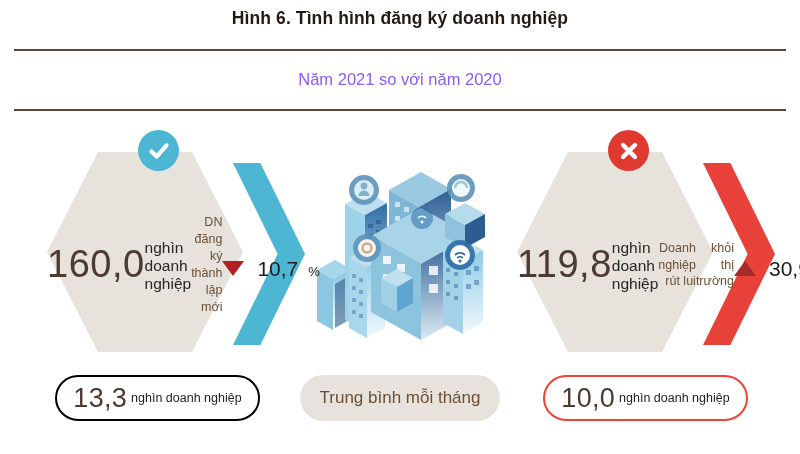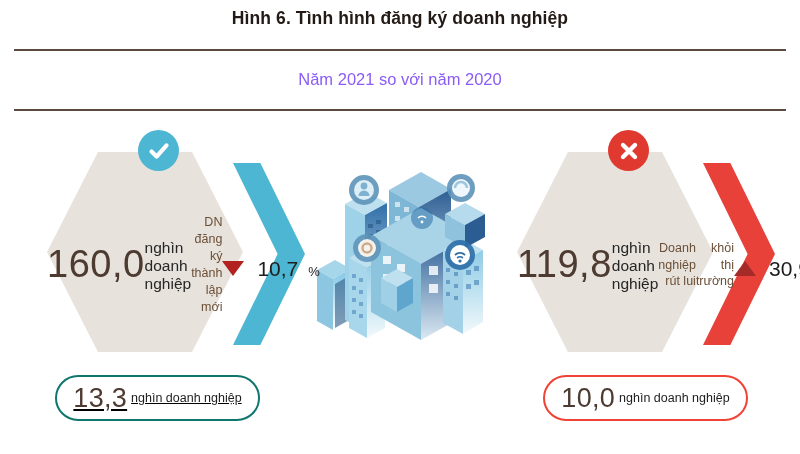--- a/index.html
+++ b/index.html
@@ -146,21 +146,21 @@
   
   .pillrow { position: absolute; left: 0; top: 375px; width: 800px; height: 48px; }
   .pill {
     position: absolute;
     height: 46px;
     border-radius: 23px;
     display: flex; align-items: center; justify-content: center;
     gap: 4px;
     background: #ffffff;
   }
-  .pill.cyan  { left: 55px;  width: 205px; border: 2px solid #0f766e; text-decoration: underline; }
+  .pill.cyan  { left: 55px;  width: 205px; border: 2px solid #000000; }
   .pill.red   { left: 543px; width: 205px; border: 2px solid #f04235; }
   .pill.gray  { left: 300px; width: 200px; background: #e7e2dc; border: none; }
   .pill .pnum  { font-size: 27px; color: #4d3a30; letter-spacing: .3px; }
   .pill .punit { font-size: 12.5px; color: #1d1d1d; }
   .pill .ptext { font-size: 17px; color: #6b4f36; }
 </style>
 </head>
 <body>
 
 <div id="page">
@@ -374,19 +374,22 @@
         <span class="pctsym">%</span>
       </div>
     </div>
   </div>
 
   <div class="pillrow">
     <div class="pill cyan">
       <span class="pnum">13,3</span>
       <span class="punit">nghìn doanh nghiệp</span>
     </div>
+    <div class="pill gray">
+      <span class="ptext">Trung bình mỗi tháng</span>
+    </div>
     <div class="pill red">
       <span class="pnum">10,0</span>
       <span class="punit">nghìn doanh nghiệp</span>
     </div>
   </div>
 
 </div>
 
 </body></html>

